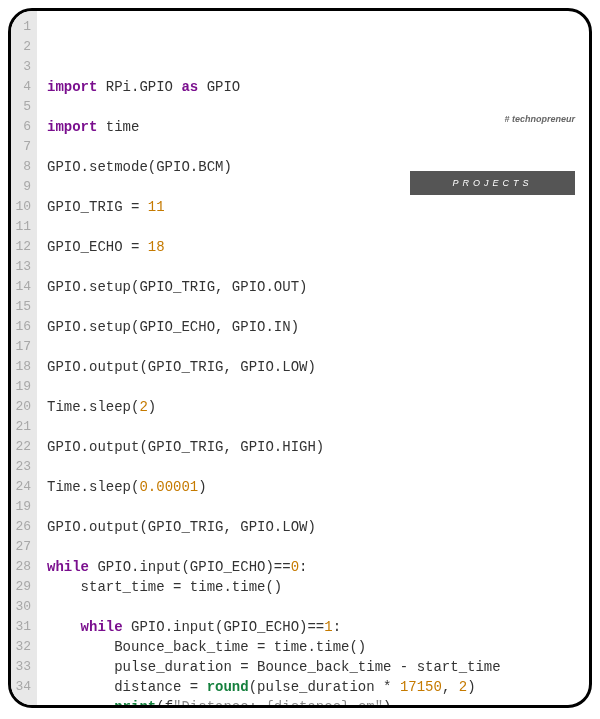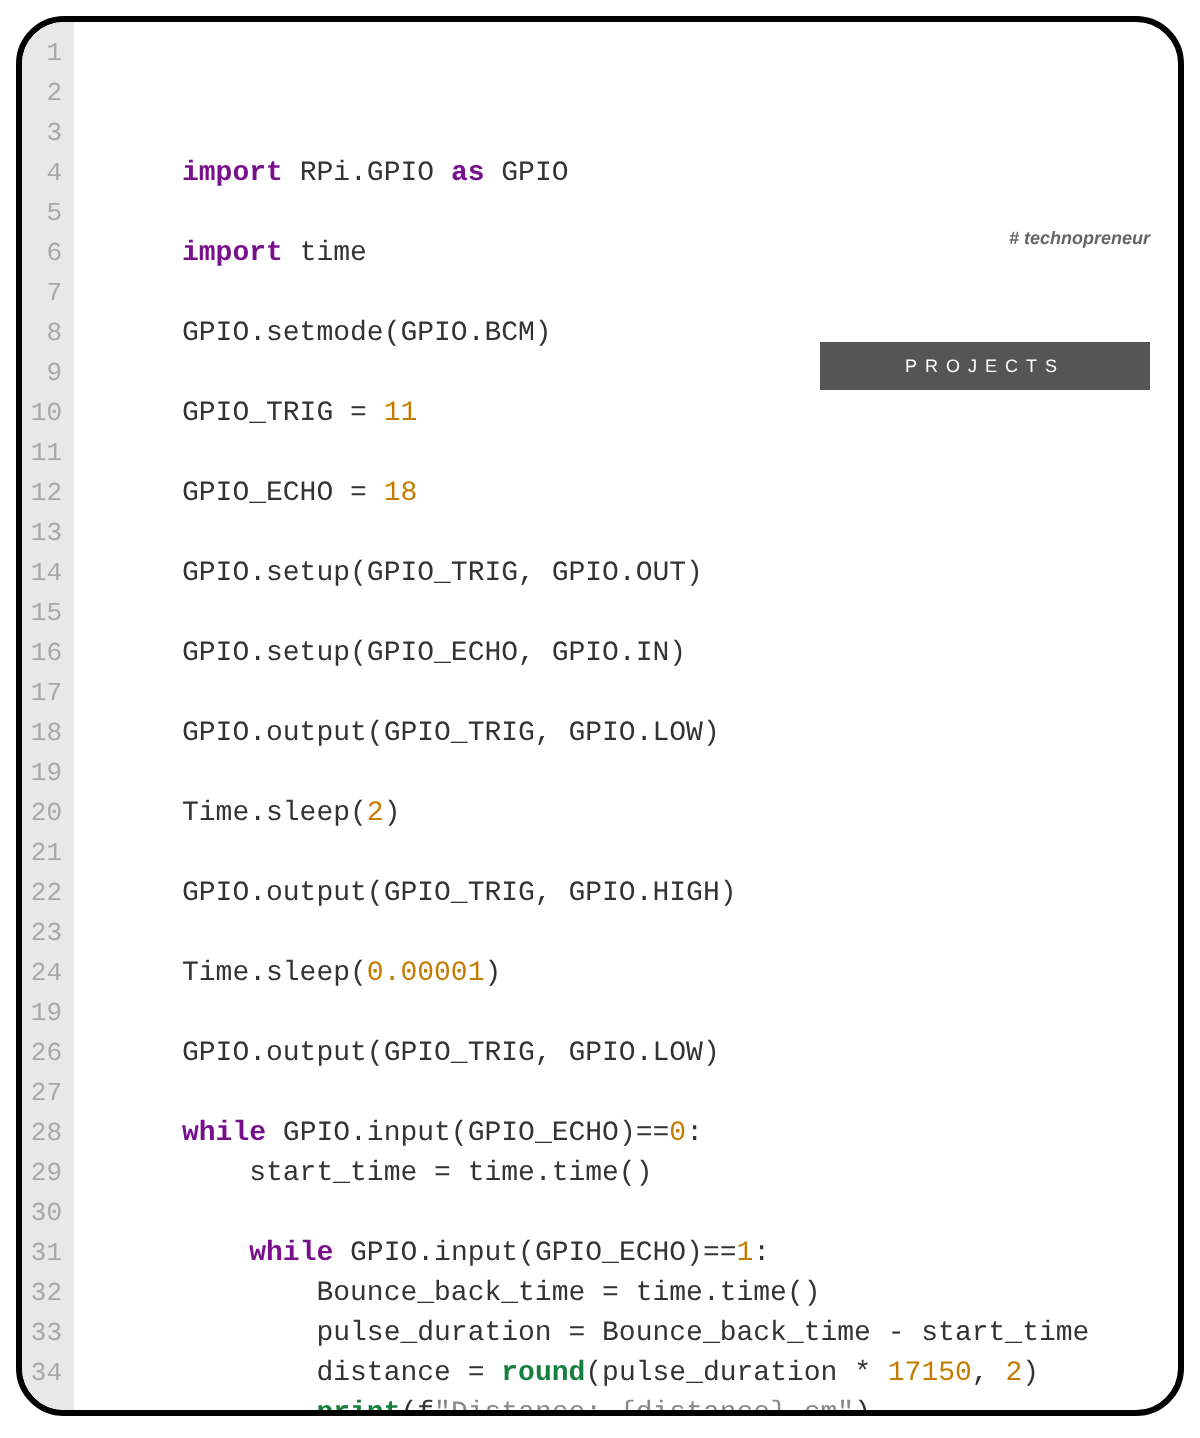--- a/index.html
+++ b/index.html
@@ -35,21 +35,21 @@
   }
   .gutter div { height: 20px; }
   .code {
     padding: 6px 8px 6px 10px;
     line-height: 20px;
     white-space: pre;
     color: #333;
     flex: 1;
     position: relative;
   }
-  .codeline { height: 20px; margin-left: 44px; }
+  .codeline { height: 20px; }
   .kw { color: #7a0f8e; font-weight: bold; } 
   .num { color: #c57a00; }
   .builtin { color: #15803d; font-weight: bold; } 
   .str { color: #888; }
 
   .logo {
     position: absolute;
     right: 14px;
     top: 58px;
     width: 195px;
@@ -97,20 +97,21 @@
     flex:1;
   }
   .logo .projects {
     background: #555;
     color: #fff;
     font-size: 9px;
     text-align: center;
     letter-spacing: 4px;
     padding: 2px 0;
     margin-left: 30px;
+    font-style: italic;
   }
 </style>
 </head>
 <body>
 
 <div class="frame">
   <div class="editor">
     <div class="gutter" id="gutter">
         <div>1</div>
         <div>2</div>

